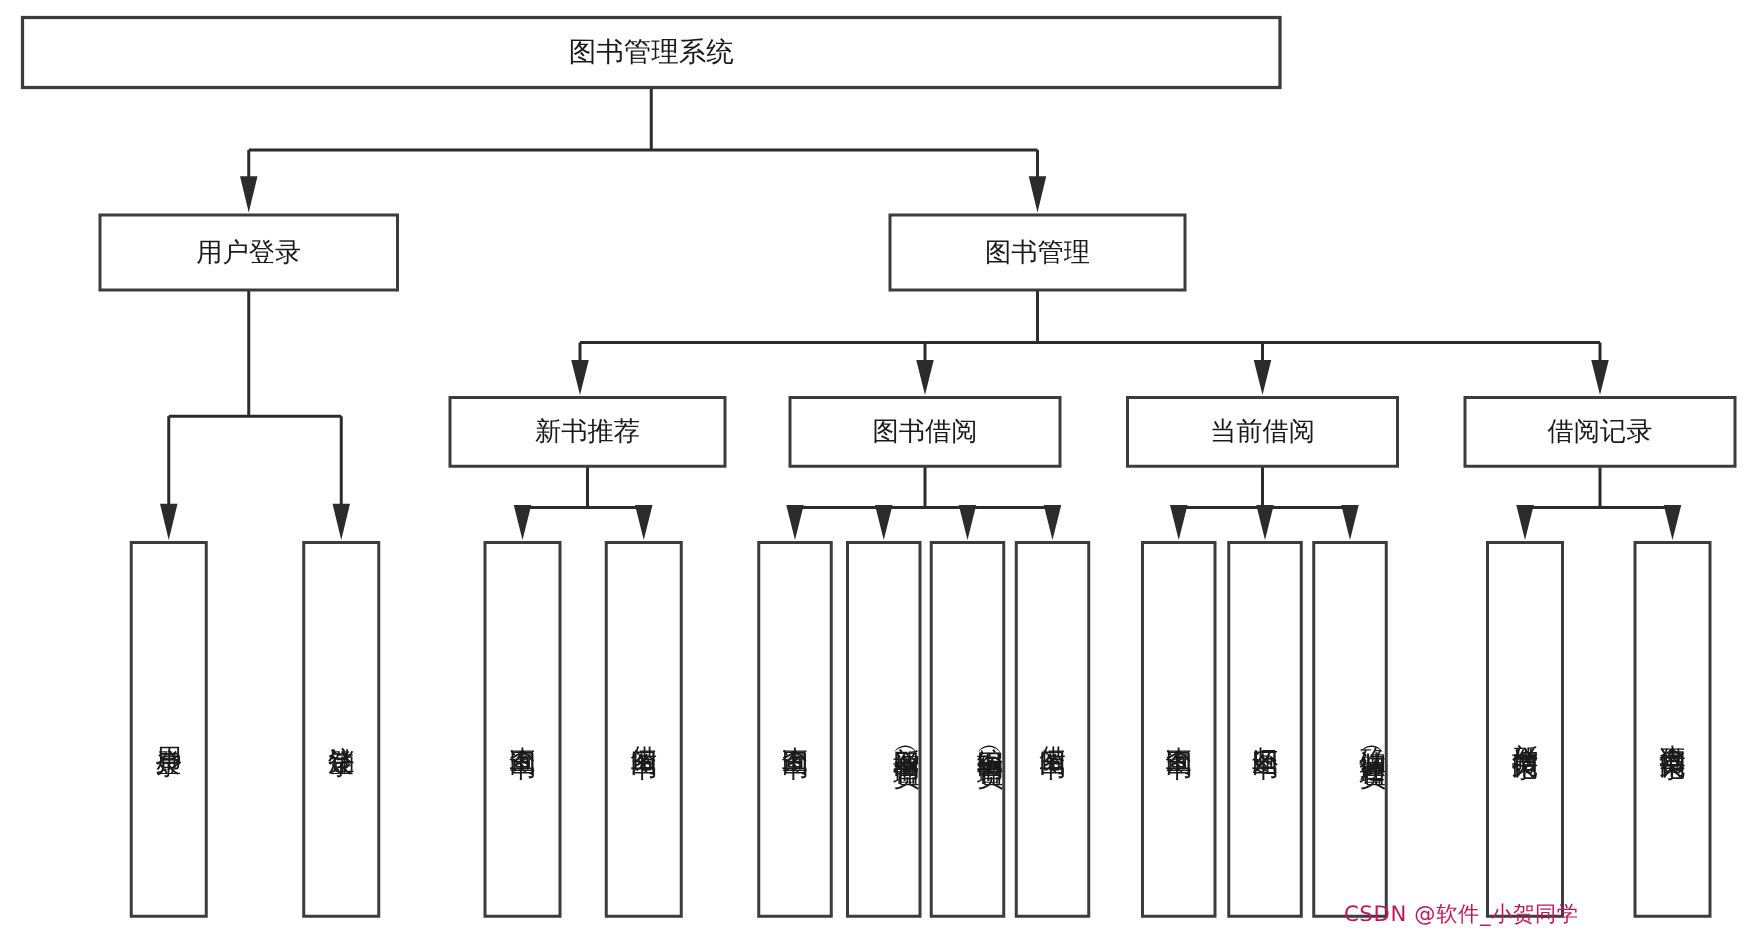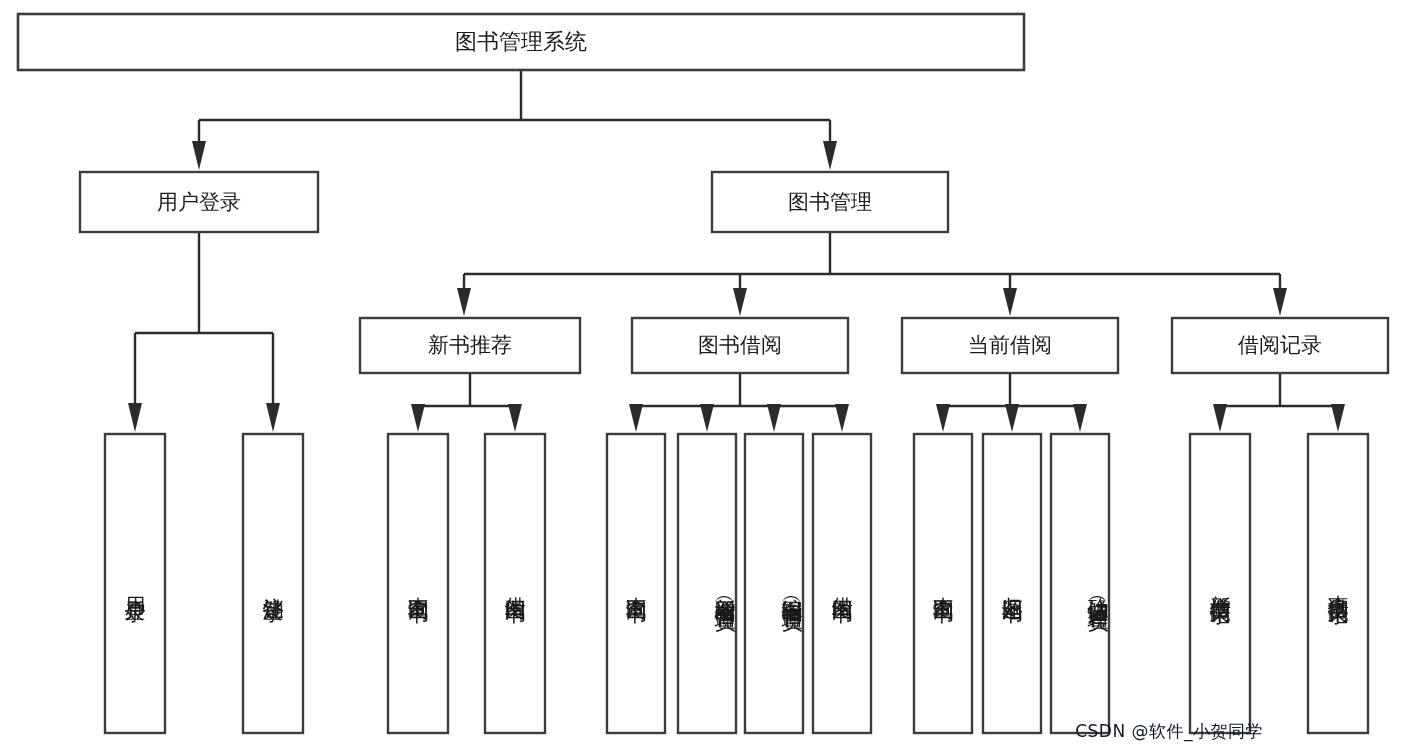--- a/index.html
+++ b/index.html
@@ -77,21 +77,21 @@
     color: #1a1a1a;
     white-space: nowrap;
     pointer-events: none;
   }
   .watermark {
     position: absolute;
     right: 8px;
     bottom: 4px;
     font-family: "DejaVu Sans", "Liberation Sans", sans-serif;
     font-size: 17px;
-    color: #0f172a;
+    color: #be185d;
     letter-spacing: 0.5px;
     white-space: nowrap;
   }
 </style>
 </head>
 <body>
 
 <div id="diagram-root">
 
   <svg class="diagram-canvas" viewBox="0 0 1405 747">

